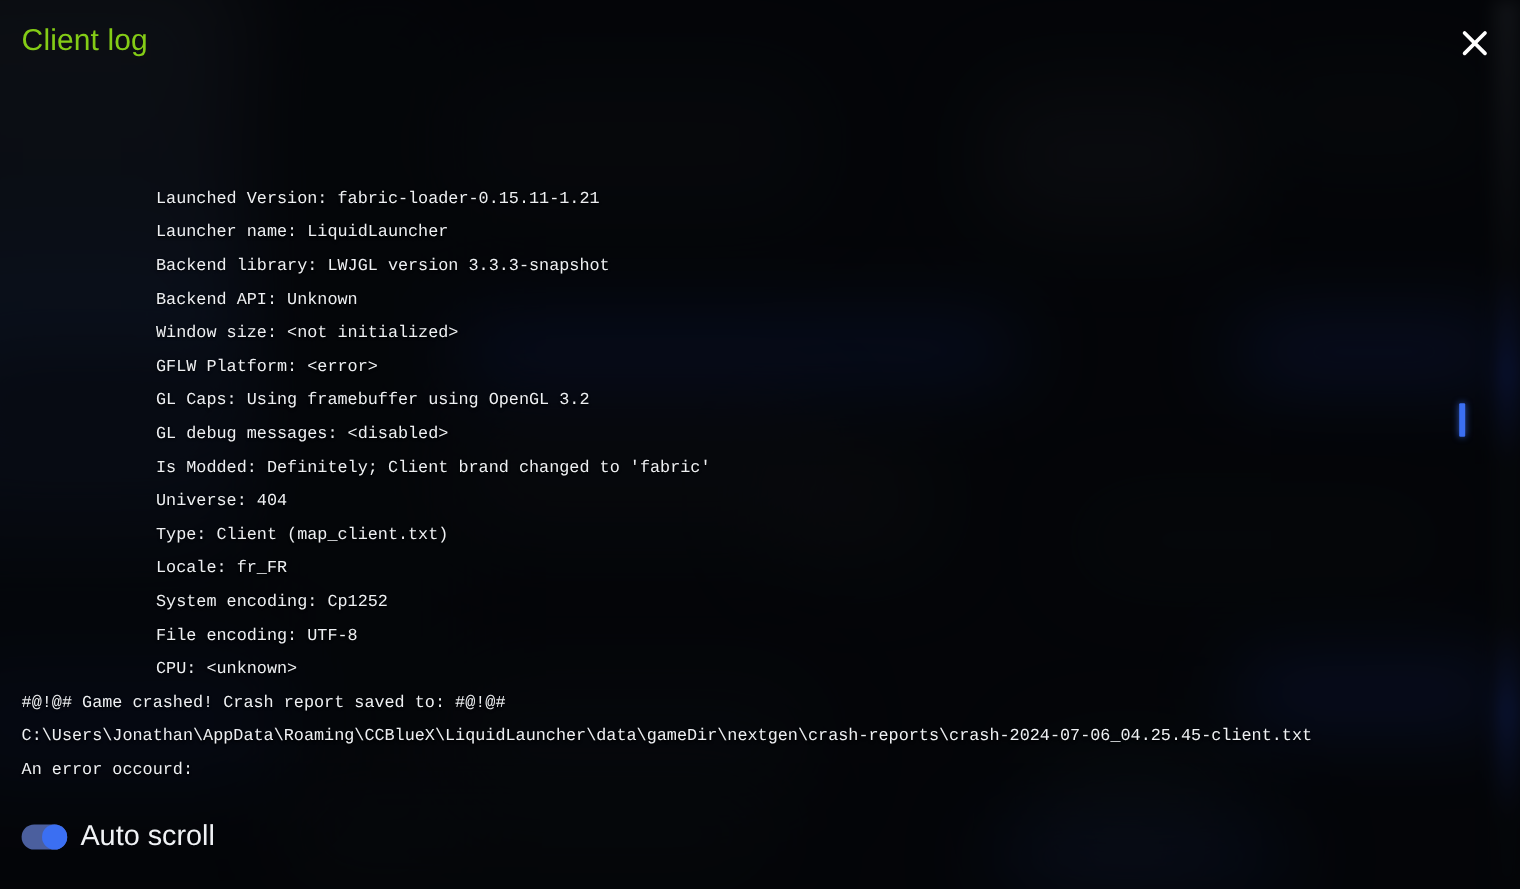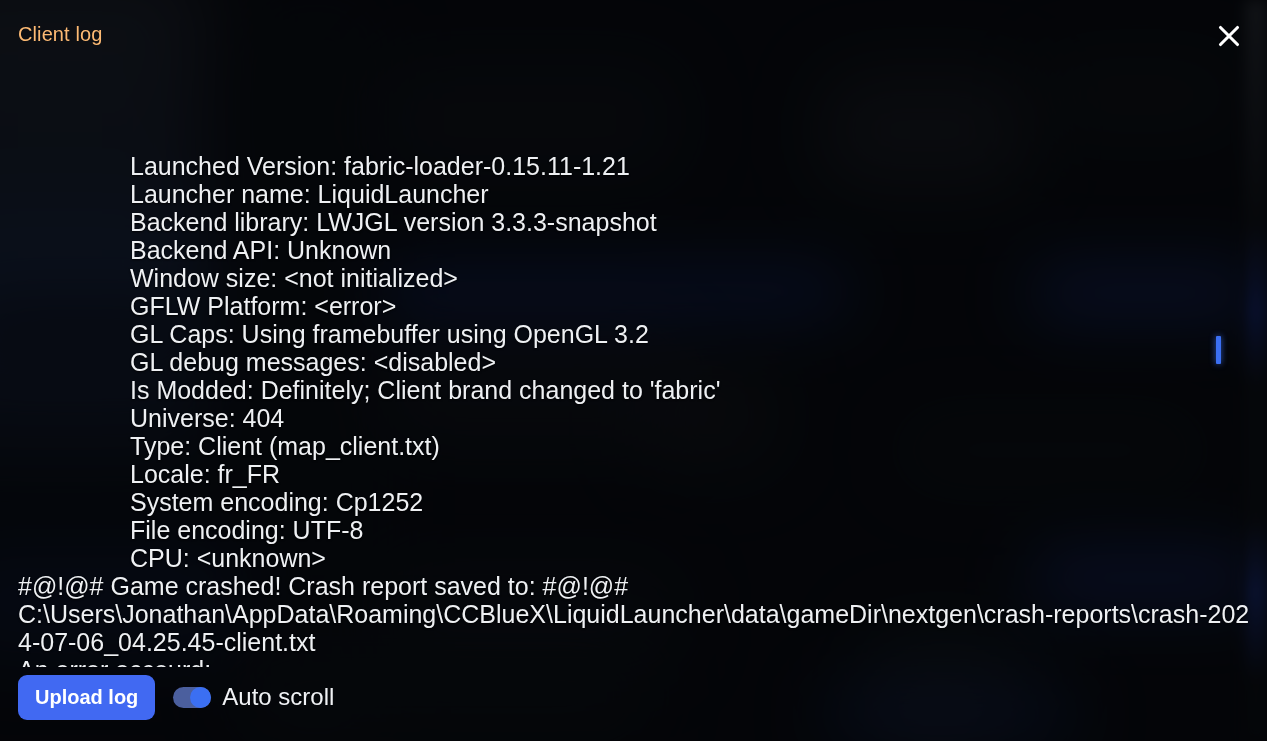--- a/index.html
+++ b/index.html
@@ -75,43 +75,43 @@
   }
 
   #titlebar {
     position:relative;
     height:68px;
     flex:0 0 68px;
     display:flex; align-items:center;
     padding:0 18px;
   }
   #dialog-title {
-    font-size:20px;
-    color:#fdba74;
+    font-size:25px;
+    color:#84cc16;
     letter-spacing:.1px;
     line-height:1;
   }
   #close-button {
     position:absolute;
     right:16px; top:14px;
     width:44px; height:44px;
     display:flex; align-items:center; justify-content:center;
     cursor:pointer;
     background:transparent; border:none;
   }
   #close-button svg { display:block; }
 
   
   #log-console {
     position:relative;
     flex:1 1 auto;
     padding:0 16px 0 18px;
     overflow:hidden;
-    font-family:Liberation Sans, sans-serif;
-    font-size:25px;
+    font-family:Liberation Mono, monospace;
+    font-size:14px;
     line-height:28px;
     color:#eef0f3;
     white-space:pre-wrap;
     word-break:break-all;
     letter-spacing:0px;
     text-shadow:0 1px 2px rgba(0,0,0,.85);
   }
   .log-line { min-height:28px; }
   .log-line.indent { padding-left:112px; }
 
@@ -210,21 +210,20 @@
       </span>
     </button>
   </div>
 
   <div id="log-console">
     
     <div class="log-line indent">Launched Version: fabric-loader-0.15.11-1.21</div><div class="log-line indent">Launcher name: LiquidLauncher</div><div class="log-line indent">Backend library: LWJGL version 3.3.3-snapshot</div><div class="log-line indent">Backend API: Unknown</div><div class="log-line indent">Window size: &lt;not initialized&gt;</div><div class="log-line indent">GFLW Platform: &lt;error&gt;</div><div class="log-line indent">GL Caps: Using framebuffer using OpenGL 3.2</div><div class="log-line indent">GL debug messages: &lt;disabled&gt;</div><div class="log-line indent">Is Modded: Definitely; Client brand changed to 'fabric'</div><div class="log-line indent">Universe: 404</div><div class="log-line indent">Type: Client (map_client.txt)</div><div class="log-line indent">Locale: fr_FR</div><div class="log-line indent">System encoding: Cp1252</div><div class="log-line indent">File encoding: UTF-8</div><div class="log-line indent">CPU: &lt;unknown&gt;</div><div class="log-line">#@!@# Game crashed! Crash report saved to: #@!@#</div><div class="log-line">C:\Users\Jonathan\AppData\Roaming\CCBlueX\LiquidLauncher\data\gameDir\nextgen\crash-reports\crash-2024-07-06_04.25.45-client.txt</div><div class="log-line">An error occourd:</div><div id="console-caret"></div>
   </div>
 
   <div id="footer">
-    <button id="upload-log-button">Upload log</button>
 
     <div id="auto-scroll-control">
       <div id="auto-scroll-switch">
         <div class="knob"></div>
       </div>
       <span id="auto-scroll-label">Auto scroll</span>
     </div>
   </div>
 
 </div>

